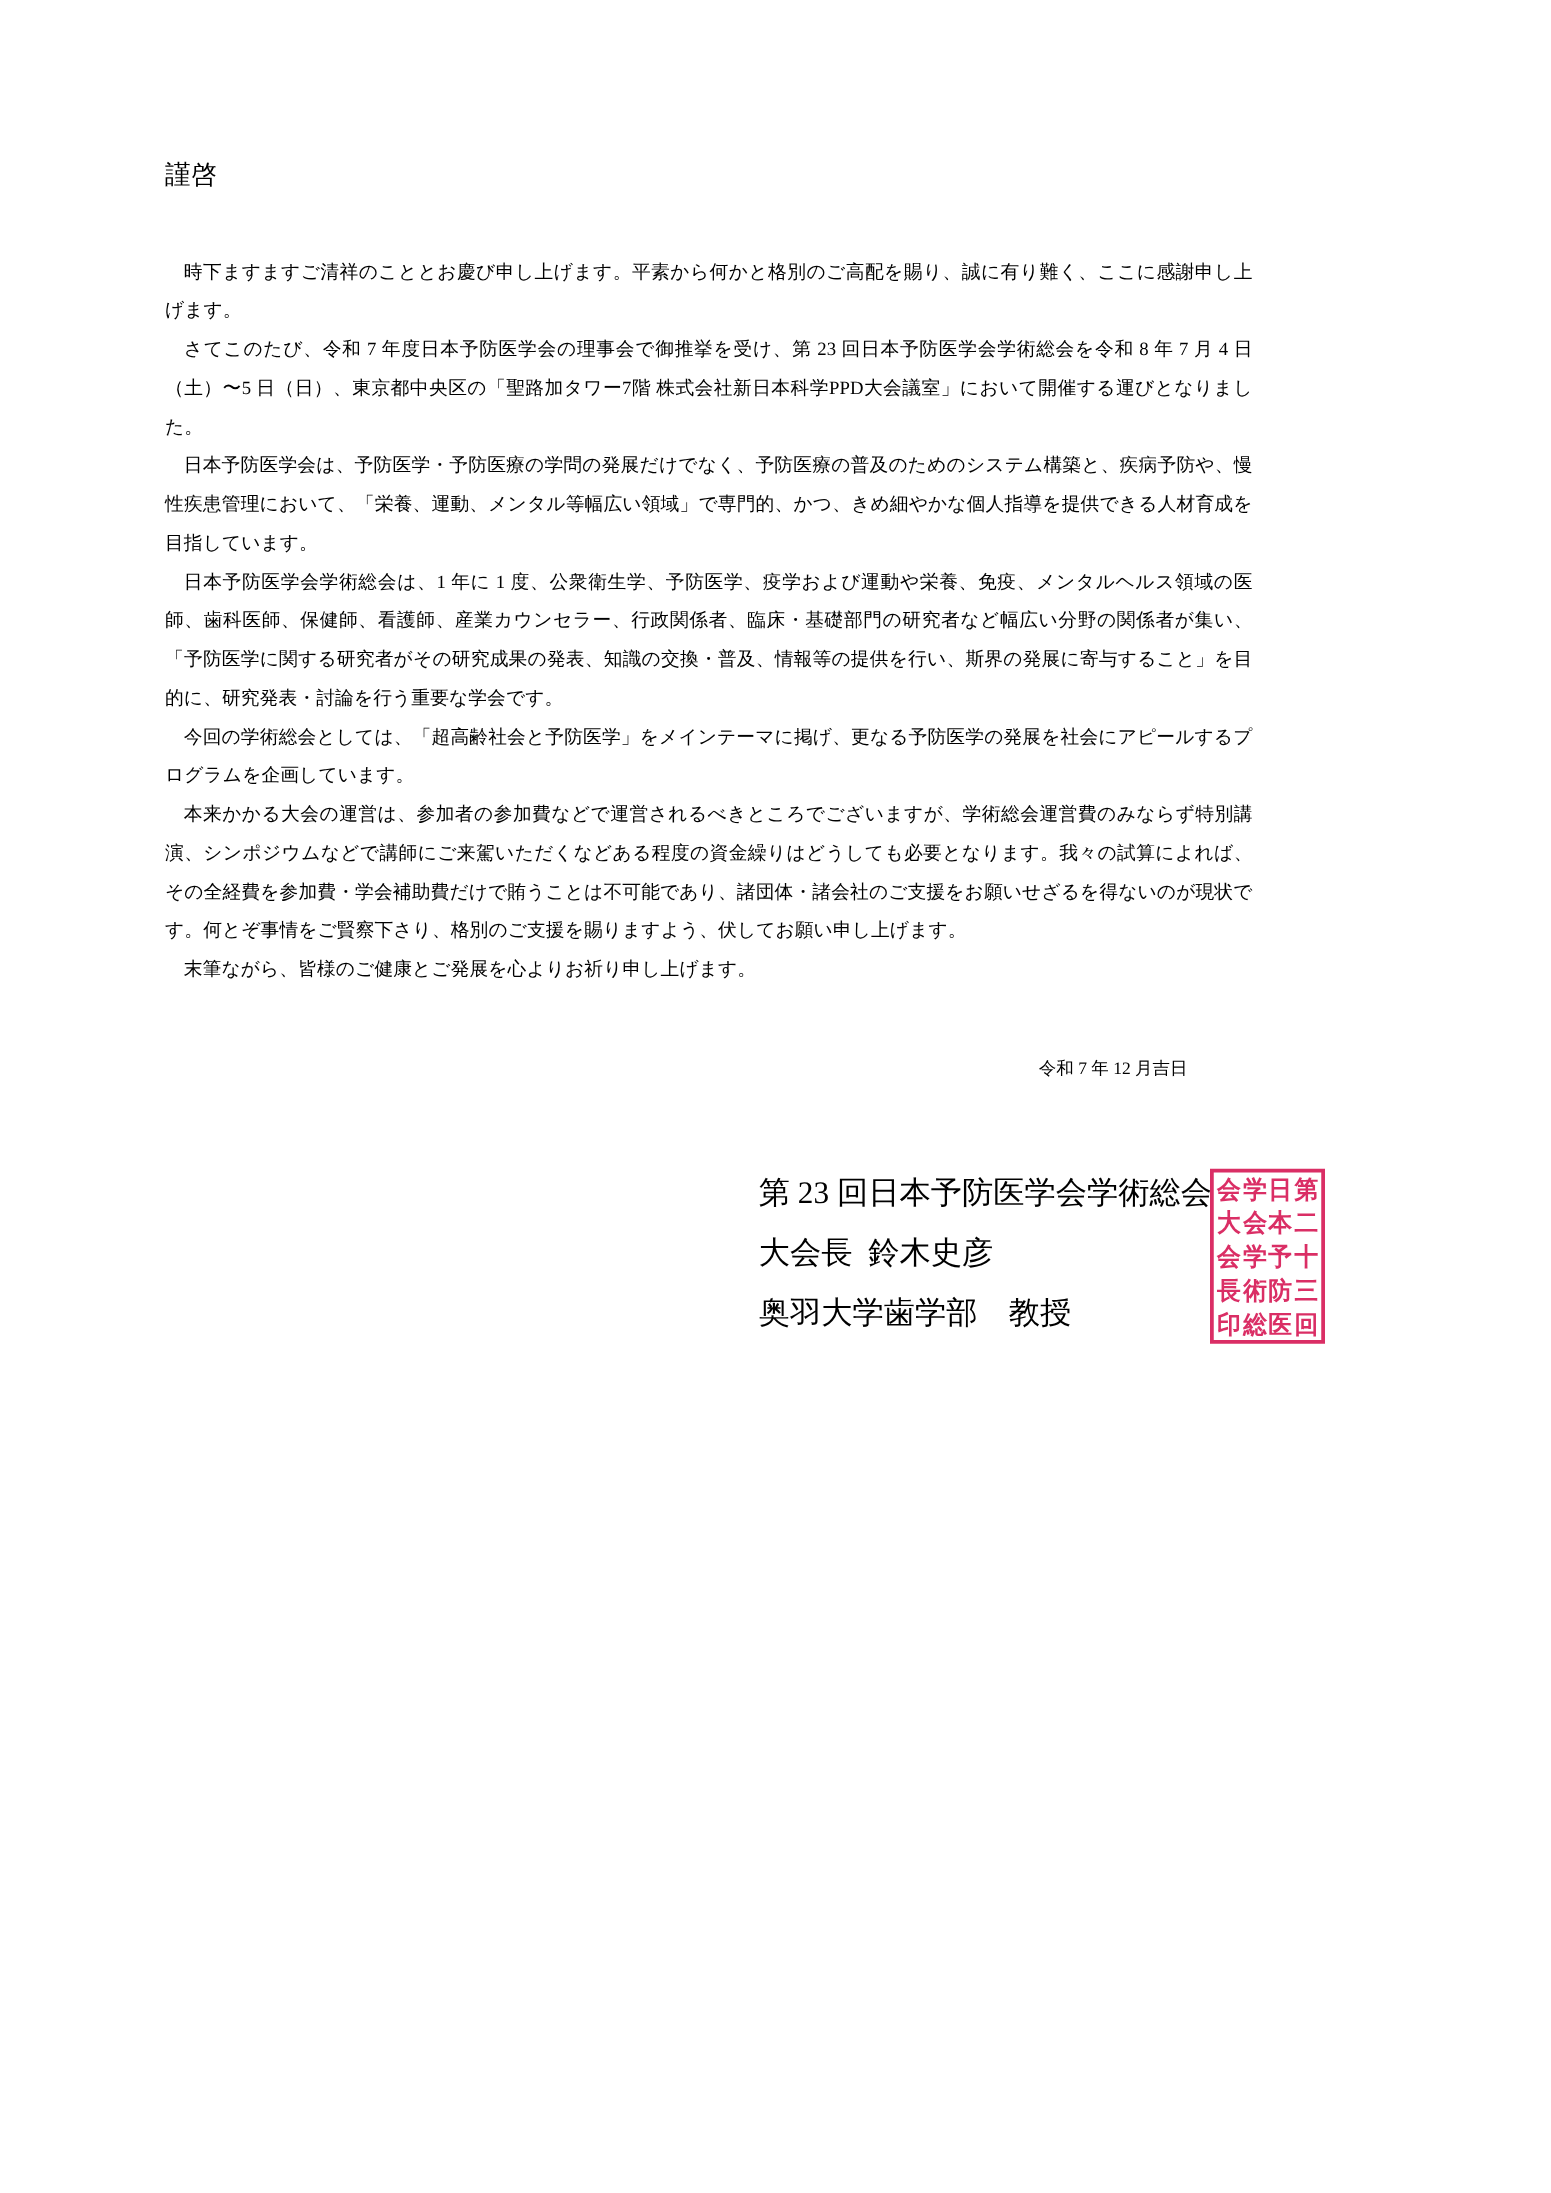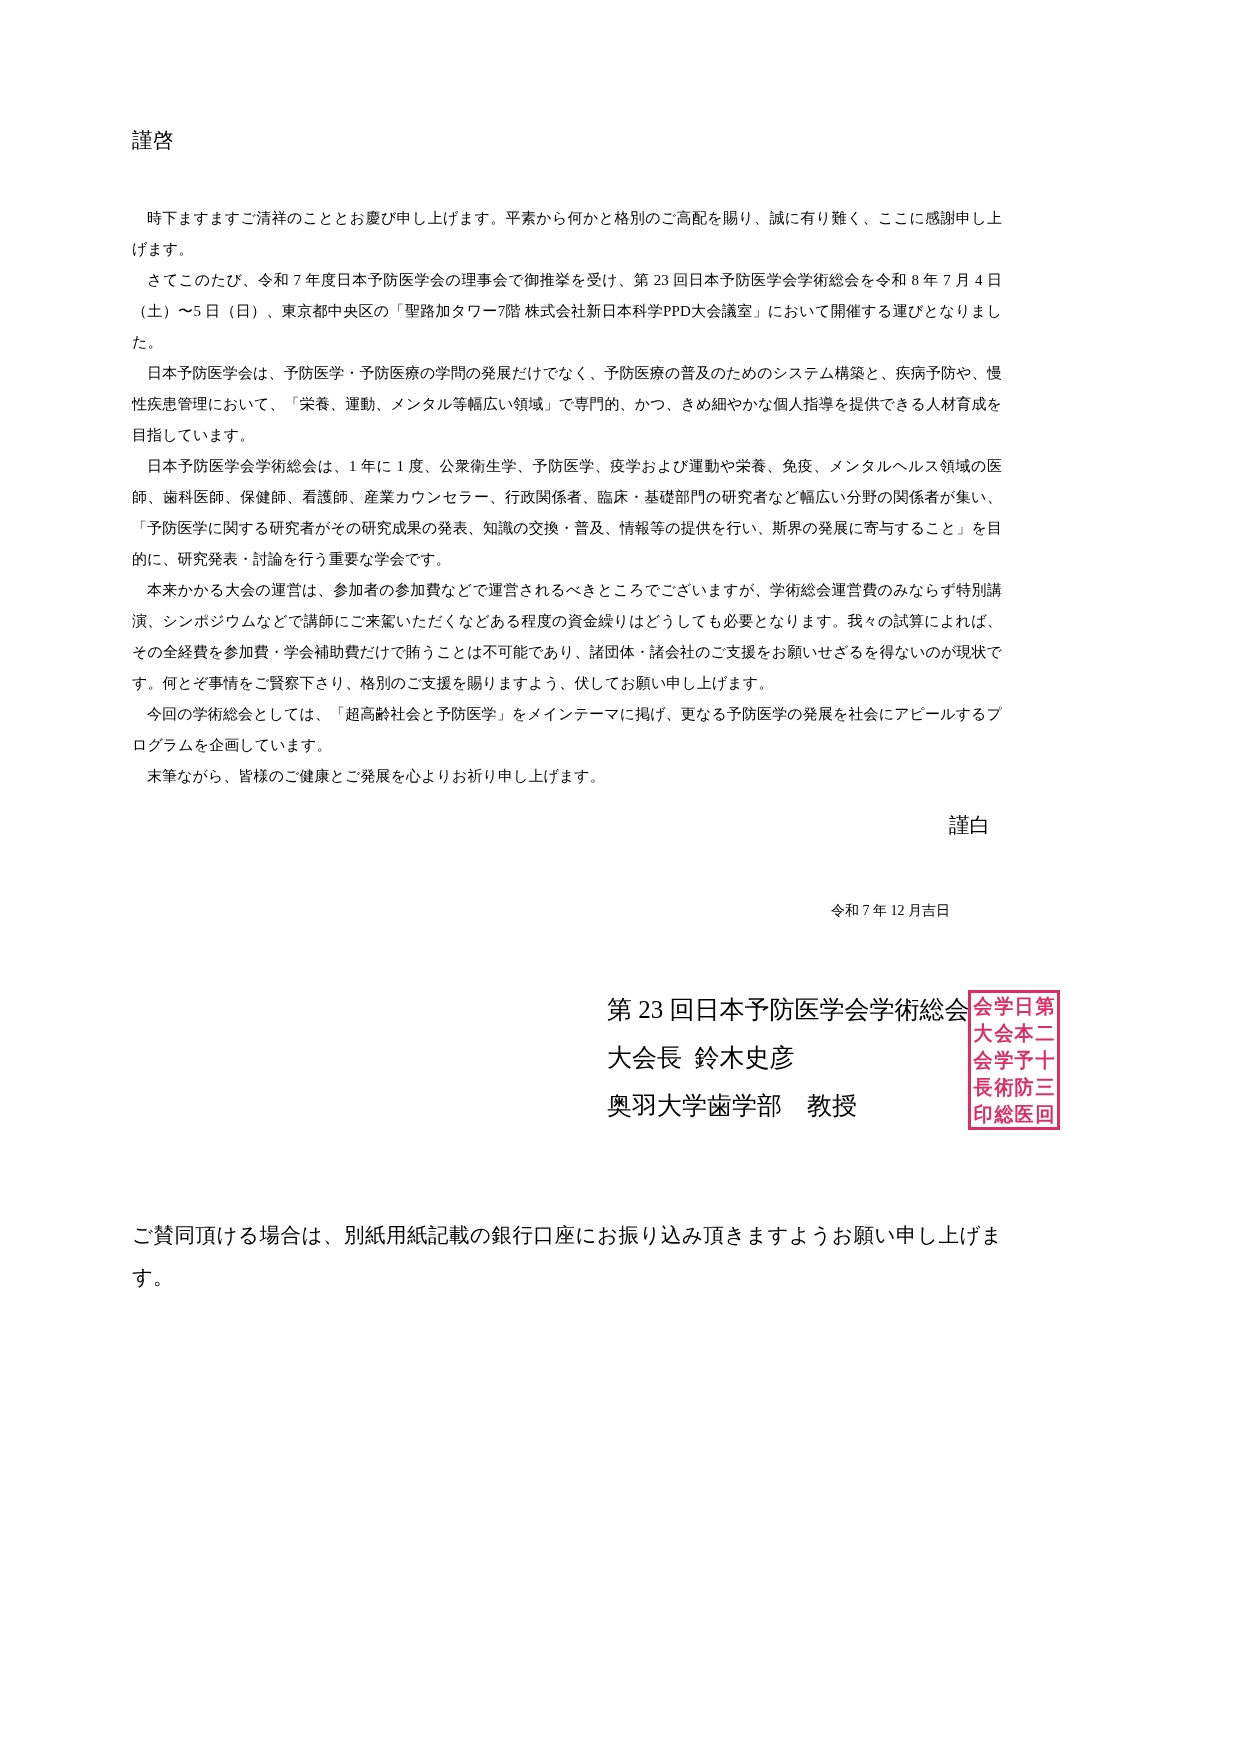--- a/index.html
+++ b/index.html
@@ -123,25 +123,24 @@
 
 <div class="page">
   <div class="content">
 
     <div class="salutation">謹啓</div>
 
     <p class="para">時下ますますご清祥のこととお慶び申し上げます。平素から何かと格別のご高配を賜り、誠に有り難く、ここに感謝申し上げます。</p>
     <p class="para">さてこのたび、令和 7 年度日本予防医学会の理事会で御推挙を受け、第 23 回日本予防医学会学術総会を令和 8 年 7 月 4 日（土）〜5 日（日）、東京都中央区の「聖路加タワー7階 株式会社新日本科学PPD大会議室」において開催する運びとなりました。</p>
     <p class="para">日本予防医学会は、予防医学・予防医療の学問の発展だけでなく、予防医療の普及のためのシステム構築と、疾病予防や、慢性疾患管理において、「栄養、運動、メンタル等幅広い領域」で専門的、かつ、きめ細やかな個人指導を提供できる人材育成を目指しています。</p>
     <p class="para">日本予防医学会学術総会は、1 年に 1 度、公衆衛生学、予防医学、疫学および運動や栄養、免疫、メンタルヘルス領域の医師、歯科医師、保健師、看護師、産業カウンセラー、行政関係者、臨床・基礎部門の研究者など幅広い分野の関係者が集い、「予防医学に関する研究者がその研究成果の発表、知識の交換・普及、情報等の提供を行い、斯界の発展に寄与すること」を目的に、研究発表・討論を行う重要な学会です。</p>
+    <p class="para">今回の学術総会としては、「超高齢社会と予防医学」をメインテーマに掲げ、更なる予防医学の発展を社会にアピールするプログラムを企画しています。</p>
     <p class="para">本来かかる大会の運営は、参加者の参加費などで運営されるべきところでございますが、学術総会運営費のみならず特別講演、シンポジウムなどで講師にご来駕いただくなどある程度の資金繰りはどうしても必要となります。我々の試算によれば、その全経費を参加費・学会補助費だけで賄うことは不可能であり、諸団体・諸会社のご支援をお願いせざるを得ないのが現状です。何とぞ事情をご賢察下さり、格別のご支援を賜りますよう、伏してお願い申し上げます。</p>
-    <p class="para">今回の学術総会としては、「超高齢社会と予防医学」をメインテーマに掲げ、更なる予防医学の発展を社会にアピールするプログラムを企画しています。</p>
     <p class="para">末筆ながら、皆様のご健康とご発展を心よりお祈り申し上げます。</p>
 
-    <div class="closing">謹白</div>
 
     <div class="date-line">令和 7 年 12 月吉日</div>
 
     <div class="signature-block">
       <div class="signature-line">第 23 回日本予防医学会学術総会</div>
       <div class="signature-line">大会長  鈴木史彦</div>
       <div class="signature-line">奥羽大学歯学部　教授</div>
 
       <div class="seal" style="border-color: rgb(216, 31, 90);">
         <div class="seal-col">
@@ -168,16 +167,15 @@
         <div class="seal-col">
           <span class="seal-char" style="color: rgb(216, 31, 90);">会</span>
           <span class="seal-char" style="color: rgb(216, 31, 90);">大</span>
           <span class="seal-char" style="color: rgb(216, 31, 90);">会</span>
           <span class="seal-char" style="color: rgb(216, 31, 90);">長</span>
           <span class="seal-char" style="color: rgb(216, 31, 90);">印</span>
         </div>
       </div>
     </div>
 
-    <p class="footer-note">ご賛同頂ける場合は、別紙用紙記載の銀行口座にお振り込み頂きますようお願い申し上げます。</p>
 
   </div>
 </div>
 
 </body></html>

